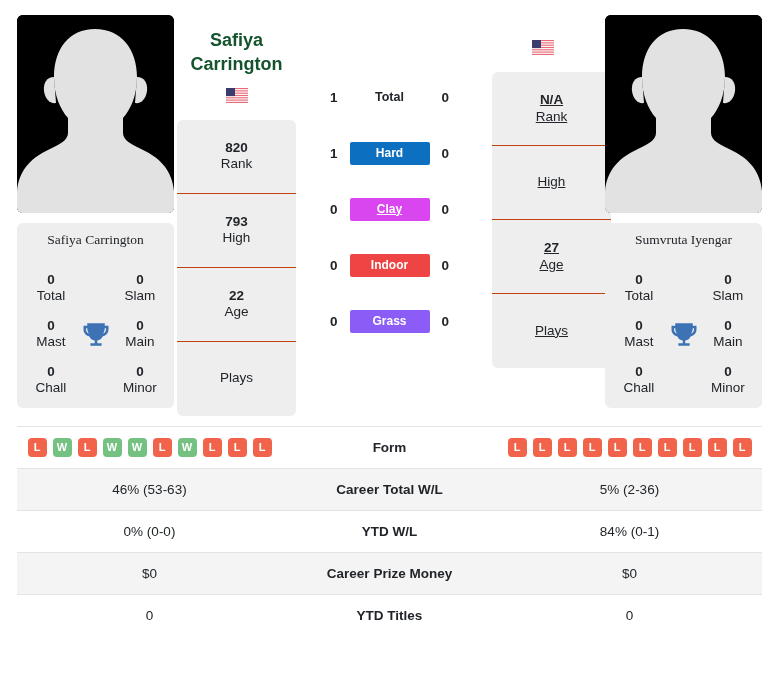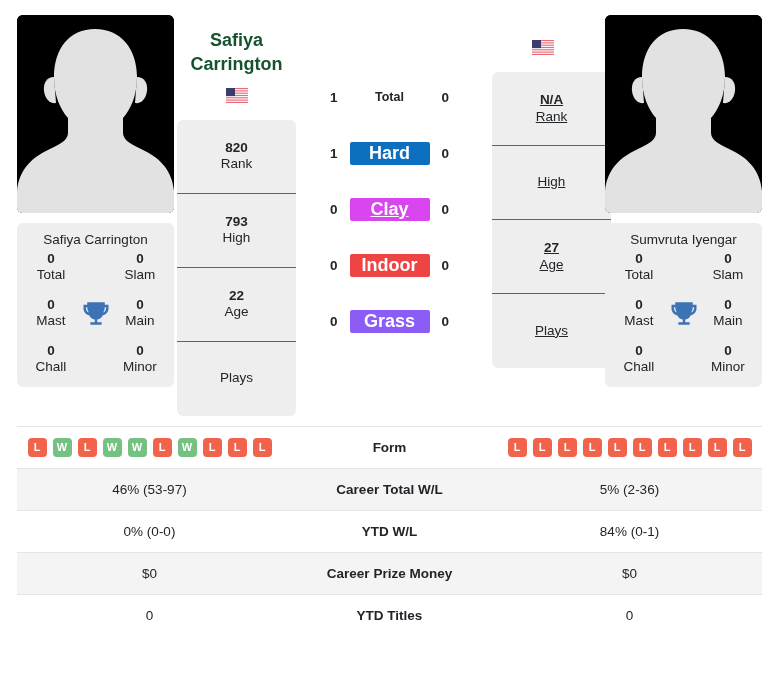--- a/index.html
+++ b/index.html
@@ -49,24 +49,25 @@
     background: #eeeeee;
     border-radius: 6px;
     padding: 9px 6px 12px 6px;
     box-sizing: border-box;
     width: 157px;
   }
   .trophy-card .tc-name {
     text-align: center;
     font-size: 13.5px;
     color: #212529;
-    margin-bottom: 4px;
+    margin-bottom: 24px;
     white-space: nowrap;
     overflow: hidden;
     text-overflow: ellipsis;
+    font-family: Liberation Serif, serif;
   }
   .tc-grid {
     position: relative;
   }
   .tc-row {
     display: flex;
     justify-content: space-between;
     margin-bottom: 14px;
   }
   .tc-row:last-child { margin-bottom: 0; }
@@ -162,21 +163,21 @@
     font-weight: bold;
     color: #212529;
   }
   .srow .sc.left { text-align: right; padding-right: 12px; }
   .srow .sc.right { text-align: left; padding-left: 12px; }
   .badge {
     width: 80px;
     height: 23px;
     line-height: 23px;
     text-align: center;
-    font-size: 18px;
+    font-size: 12px;
     font-weight: bold;
     color: #ffffff;
     border-radius: 2px;
   }
   .badge.plain {
     color: #212529;
     background: transparent;
     font-weight: bold;
     font-size: 12.5px;
   }
@@ -470,21 +471,21 @@
               <span class="form-badge L">L</span>
               <span class="form-badge L">L</span>
               <span class="form-badge L">L</span>
               <span class="form-badge L">L</span>
               <span class="form-badge L">L</span>
               <span class="form-badge L">L</span>
             </div>
           </td>
         </tr>
         <tr class="alt">
-          <td class="side">46% (53-97)</td>
+          <td class="side">46% (53-63)</td>
           <td class="mid">Career Total W/L</td>
           <td class="side">5% (2-36)</td>
         </tr>
         <tr>
           <td class="side">0% (0-0)</td>
           <td class="mid">YTD W/L</td>
           <td class="side">84% (0-1)</td>
         </tr>
         <tr class="alt">
           <td class="side">$0</td>

